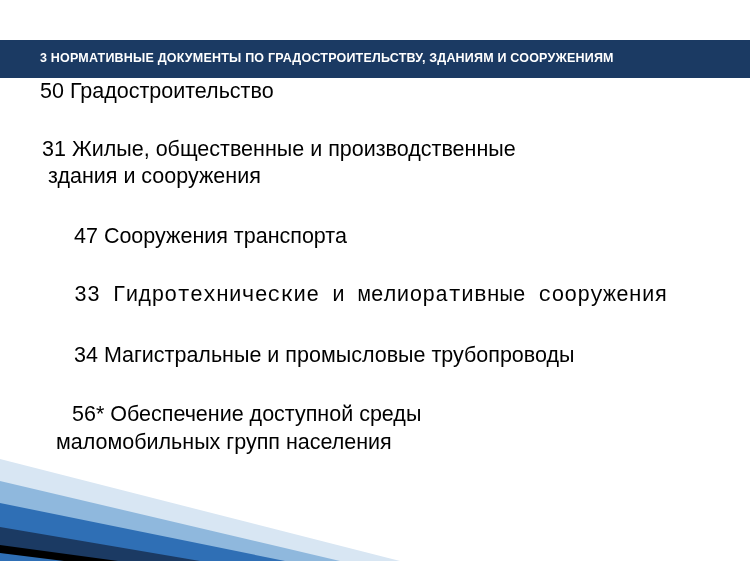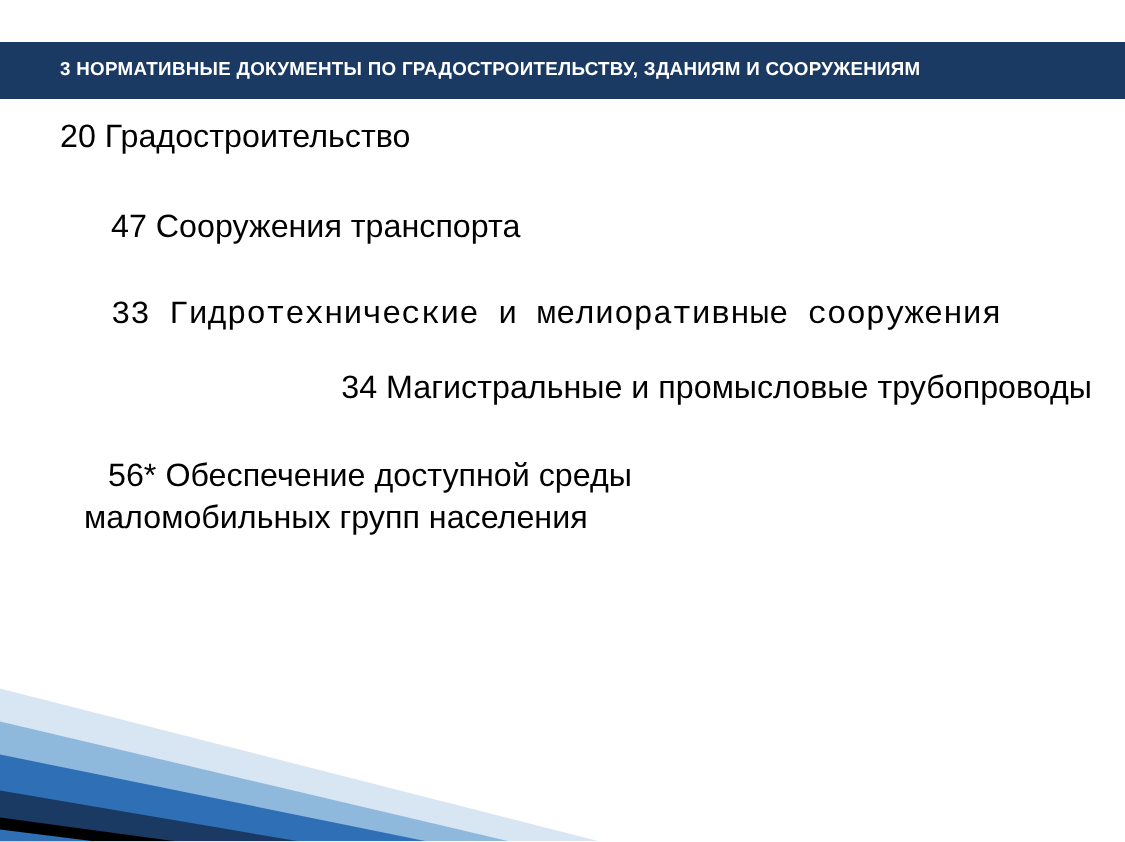--- a/index.html
+++ b/index.html
@@ -18,21 +18,21 @@
     width: 750px;
     height: 561px;
     background: #ffffff;
     overflow: hidden;
   }
 
   
   .title-bar {
     position: absolute;
     left: 0;
-    top: 28px;
+    top: 40px;
     width: 750px;
     height: 38px;
     background: #1b3a63;
     display: flex;
     align-items: center;
     box-sizing: border-box;
     padding-left: 40px;
   }
   .title-text {
     color: #ffffff;
@@ -57,21 +57,21 @@
     font-size: 21.5px;
     line-height: 1.28;
     margin: 0;
     padding: 0;
   }
   .l0 { margin-top: 10px; padding-left: 14px; }
   .l1 { margin-top: 30px; padding-left: 16px; }
   .l1 .cont { display: block; padding-left: 6px; }
   .l2 { margin-top: 32px; padding-left: 48px; }
   .l3 { margin-top: 32px; padding-left: 48px; font-family: Liberation Mono, monospace; }
-  .l4 { margin-top: 20px; padding-left: 48px; text-align: right; }
+  .l4 { margin-top: 32px; padding-left: 48px; }
   .l5 { margin-top: 32px; padding-left: 46px; }
   .l5 .cont2 { display: block; padding-left: 0px; margin-left: -26px; }
   .l5 .cont3 { display: block; padding-left: 0px; margin-left: -16px; }
 
   
   .ribbons {
     position: absolute;
     left: 0;
     bottom: 0;
     width: 750px;
@@ -85,23 +85,27 @@
 
 <div class="slide">
 
   <div class="title-bar">
     <div class="title-text">3 НОРМАТИВНЫЕ ДОКУМЕНТЫ ПО ГРАДОСТРОИТЕЛЬСТВУ, ЗДАНИЯМ И СООРУЖЕНИЯМ</div>
   </div>
 
   <div class="content">
 
     <p class="line l0">
-      <span>20 Градостроительство</span>
+      <span>50 Градостроительство</span>
     </p>
 
+    <p class="line l1">
+      <span>31 Жилые, общественные и производственные</span>
+      <span class="cont">здания и сооружения</span>
+    </p>
 
     <p class="line l2">
       <span>47 Сооружения транспорта</span>
     </p>
 
     <p class="line l3">
       <span>33 Гидротехнические и мелиоративные сооружения</span>
     </p>
 
     <p class="line l4">

